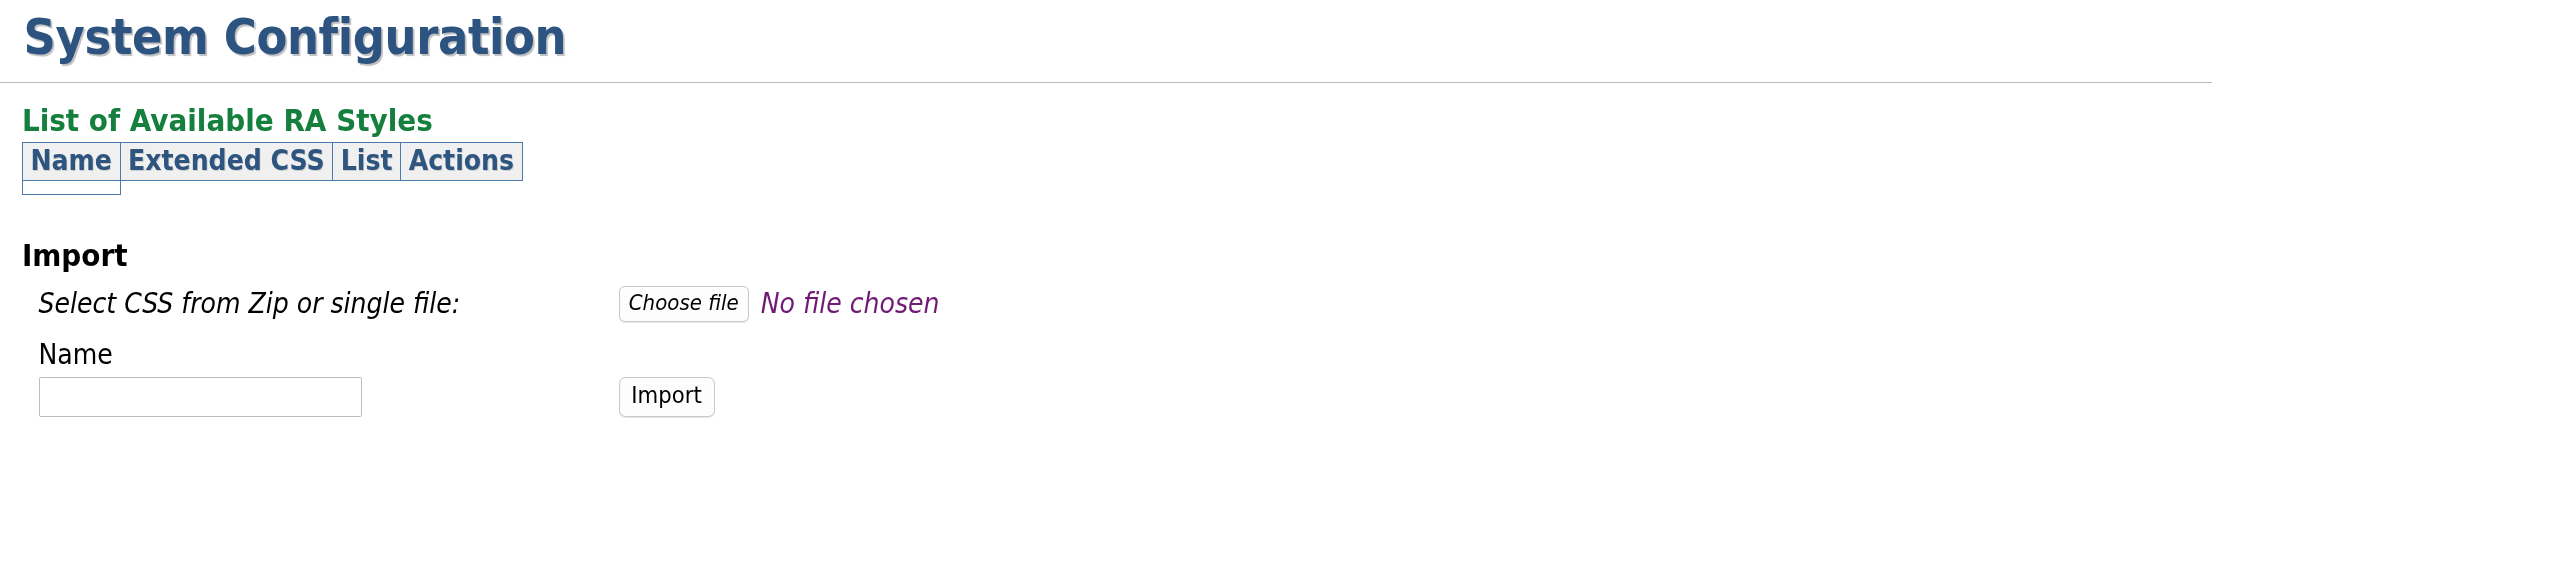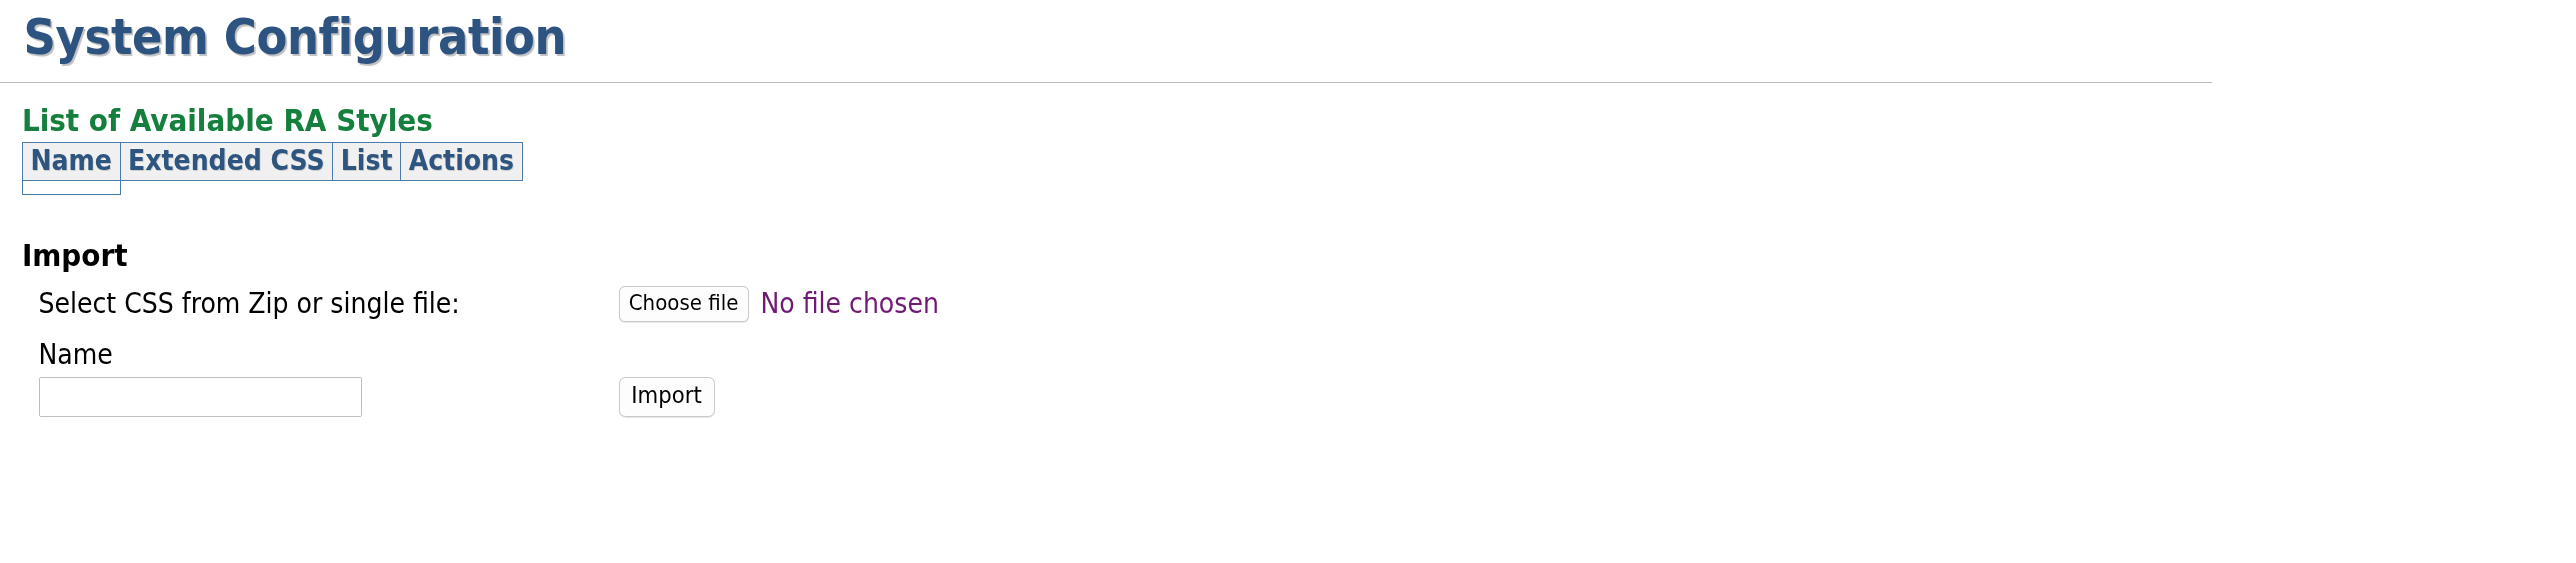--- a/index.html
+++ b/index.html
@@ -149,20 +149,21 @@
     padding: 45px 0 0 3.4px;
   }
 
   .import-form {
     margin: 8.4px 0 0 0;
     border-collapse: collapse;
   }
   .import-form td {
     padding: 0;
     vertical-align: middle;
+    font-style: italic;
   }
   .import-form td.label-cell {
     font-family: "DejaVu Sans Condensed", "Liberation Sans Narrow", "Liberation Sans", sans-serif;
     font-size: 28px;
     line-height: 28px;
     color: #000000;
     padding: 6.7px 0 6.7px 20px;
     white-space: nowrap;
     width: 580px;
   }

